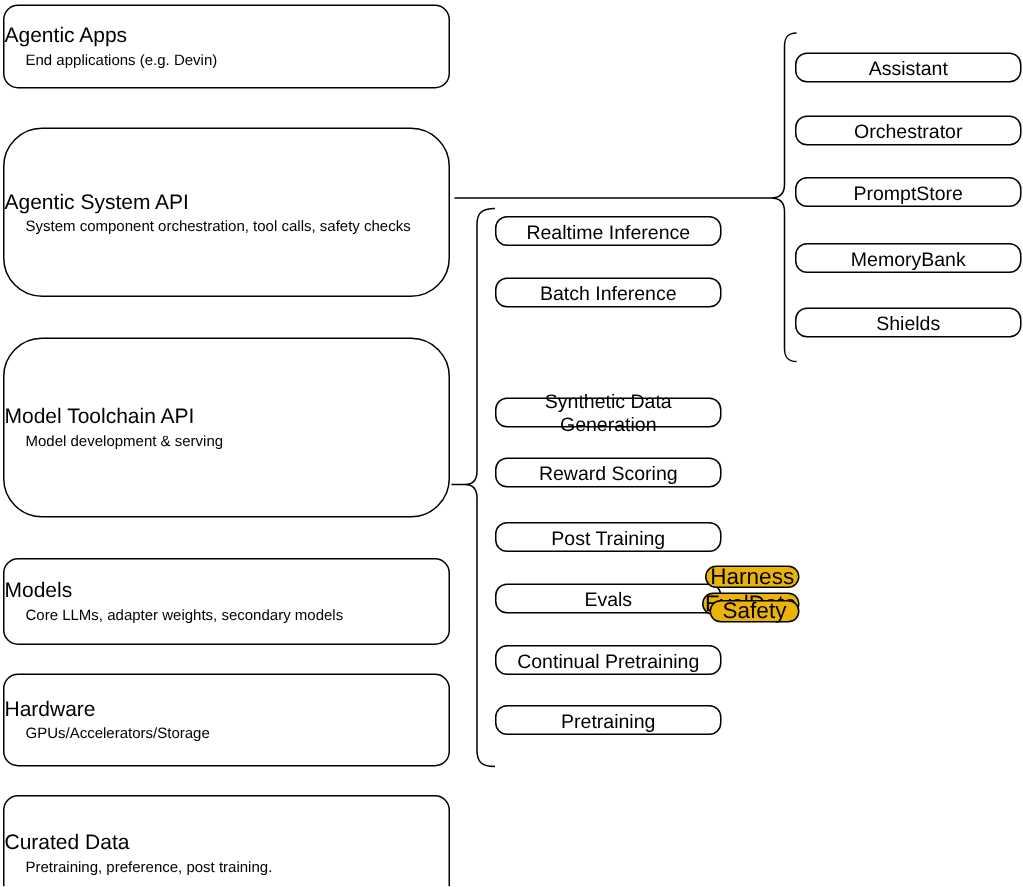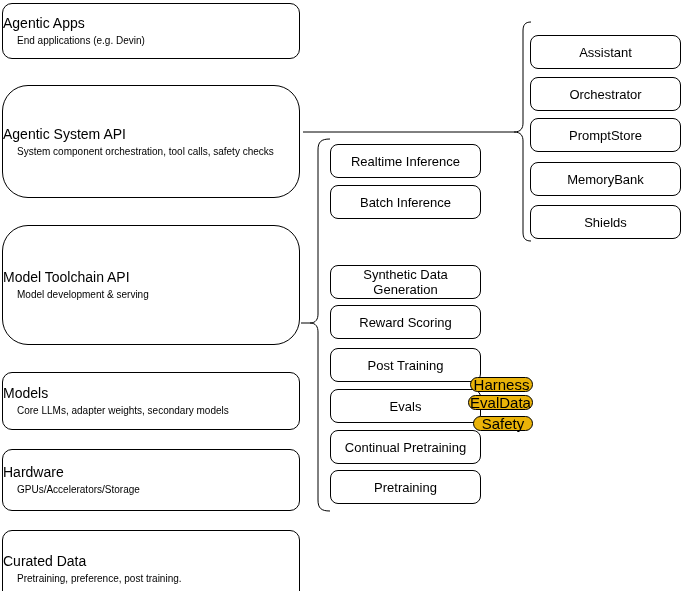--- a/index.html
+++ b/index.html
@@ -22,21 +22,21 @@
     align-items:flex-start;justify-content:center;
     gap:4px;text-align:center;
   }
   .r-sm{border-radius:10px;}
   .r-lg{border-radius:26px;}
   .btitle{font-size:14px;line-height:16px;}
   .bsub{font-size:10px;line-height:12px;padding:0 14px;}
   
   .cbox{
     position:absolute;
-    width:151px;height:34px;
+    width:151px;height:20px;
     background:#ffffff;
     border:1px solid #000000;
     border-radius:8px;
     box-sizing:border-box;
     display:flex;align-items:center;justify-content:center;
     font-size:13px;
     text-align:center;
   }
   .mcol{left:330px;}
   .rcol{left:530px;}
@@ -100,21 +100,21 @@
   <div class="cbox mcol" style="top:185px;">Batch Inference</div>
   <div class="cbox mcol" style="top:265px;">Synthetic Data Generation</div>
   <div class="cbox mcol" style="top:305px;">Reward Scoring</div>
   <div class="cbox mcol" style="top:348px;">Post Training</div>
   <div class="cbox mcol" style="top:389px;">Evals</div>
   <div class="cbox mcol" style="top:430px;">Continual Pretraining</div>
   <div class="cbox mcol" style="top:470px;">Pretraining</div>
 
   <div class="pill" style="top:377px;left:470px;width:63px;">Harness</div>
   <div class="pill" style="top:395px;left:468px;width:65px;">EvalData</div>
-  <div class="pill" style="top:416px;left:473px;width:60px;">Safety</div>
+  <div class="pill" style="top:400px;left:473px;width:60px;">Safety</div>
 
   <div class="cbox rcol" style="top:35px;">Assistant</div>
   <div class="cbox rcol" style="top:77px;">Orchestrator</div>
   <div class="cbox rcol" style="top:118px;">PromptStore</div>
   <div class="cbox rcol" style="top:205px;">Shields</div>
   <div class="cbox rcol" style="top:162px;">MemoryBank</div>
 
 </div>
 
 </body></html>

